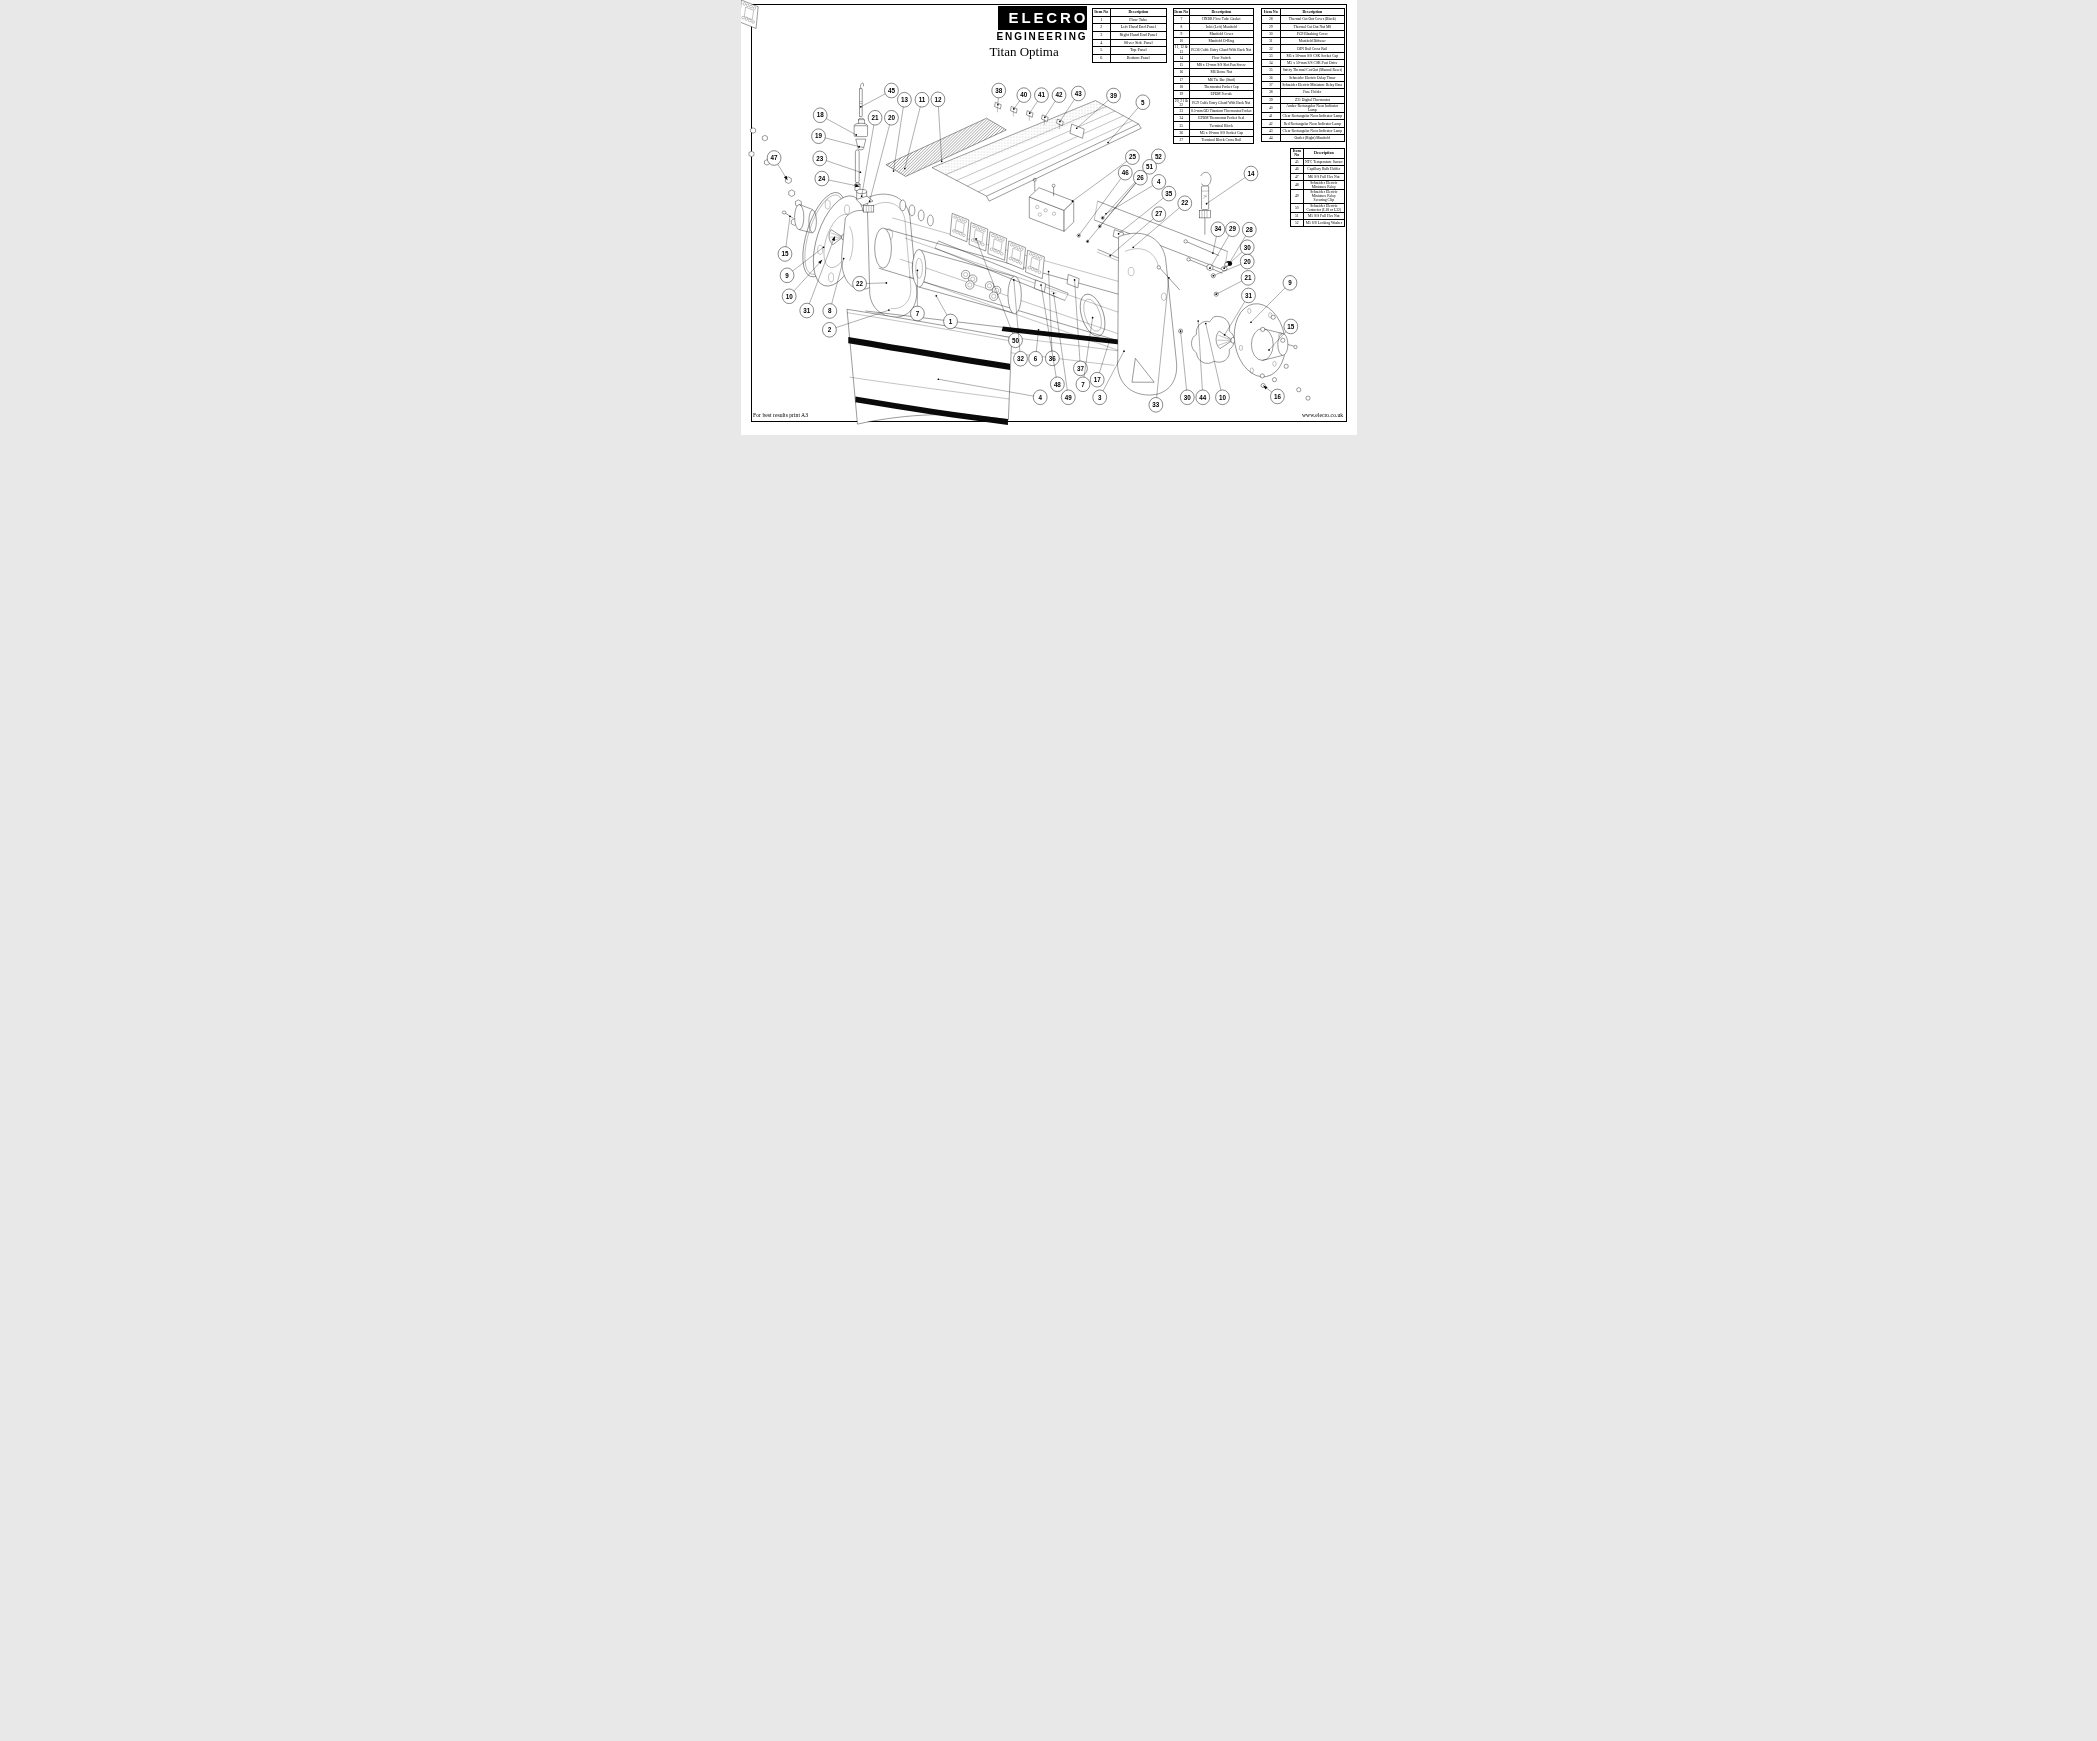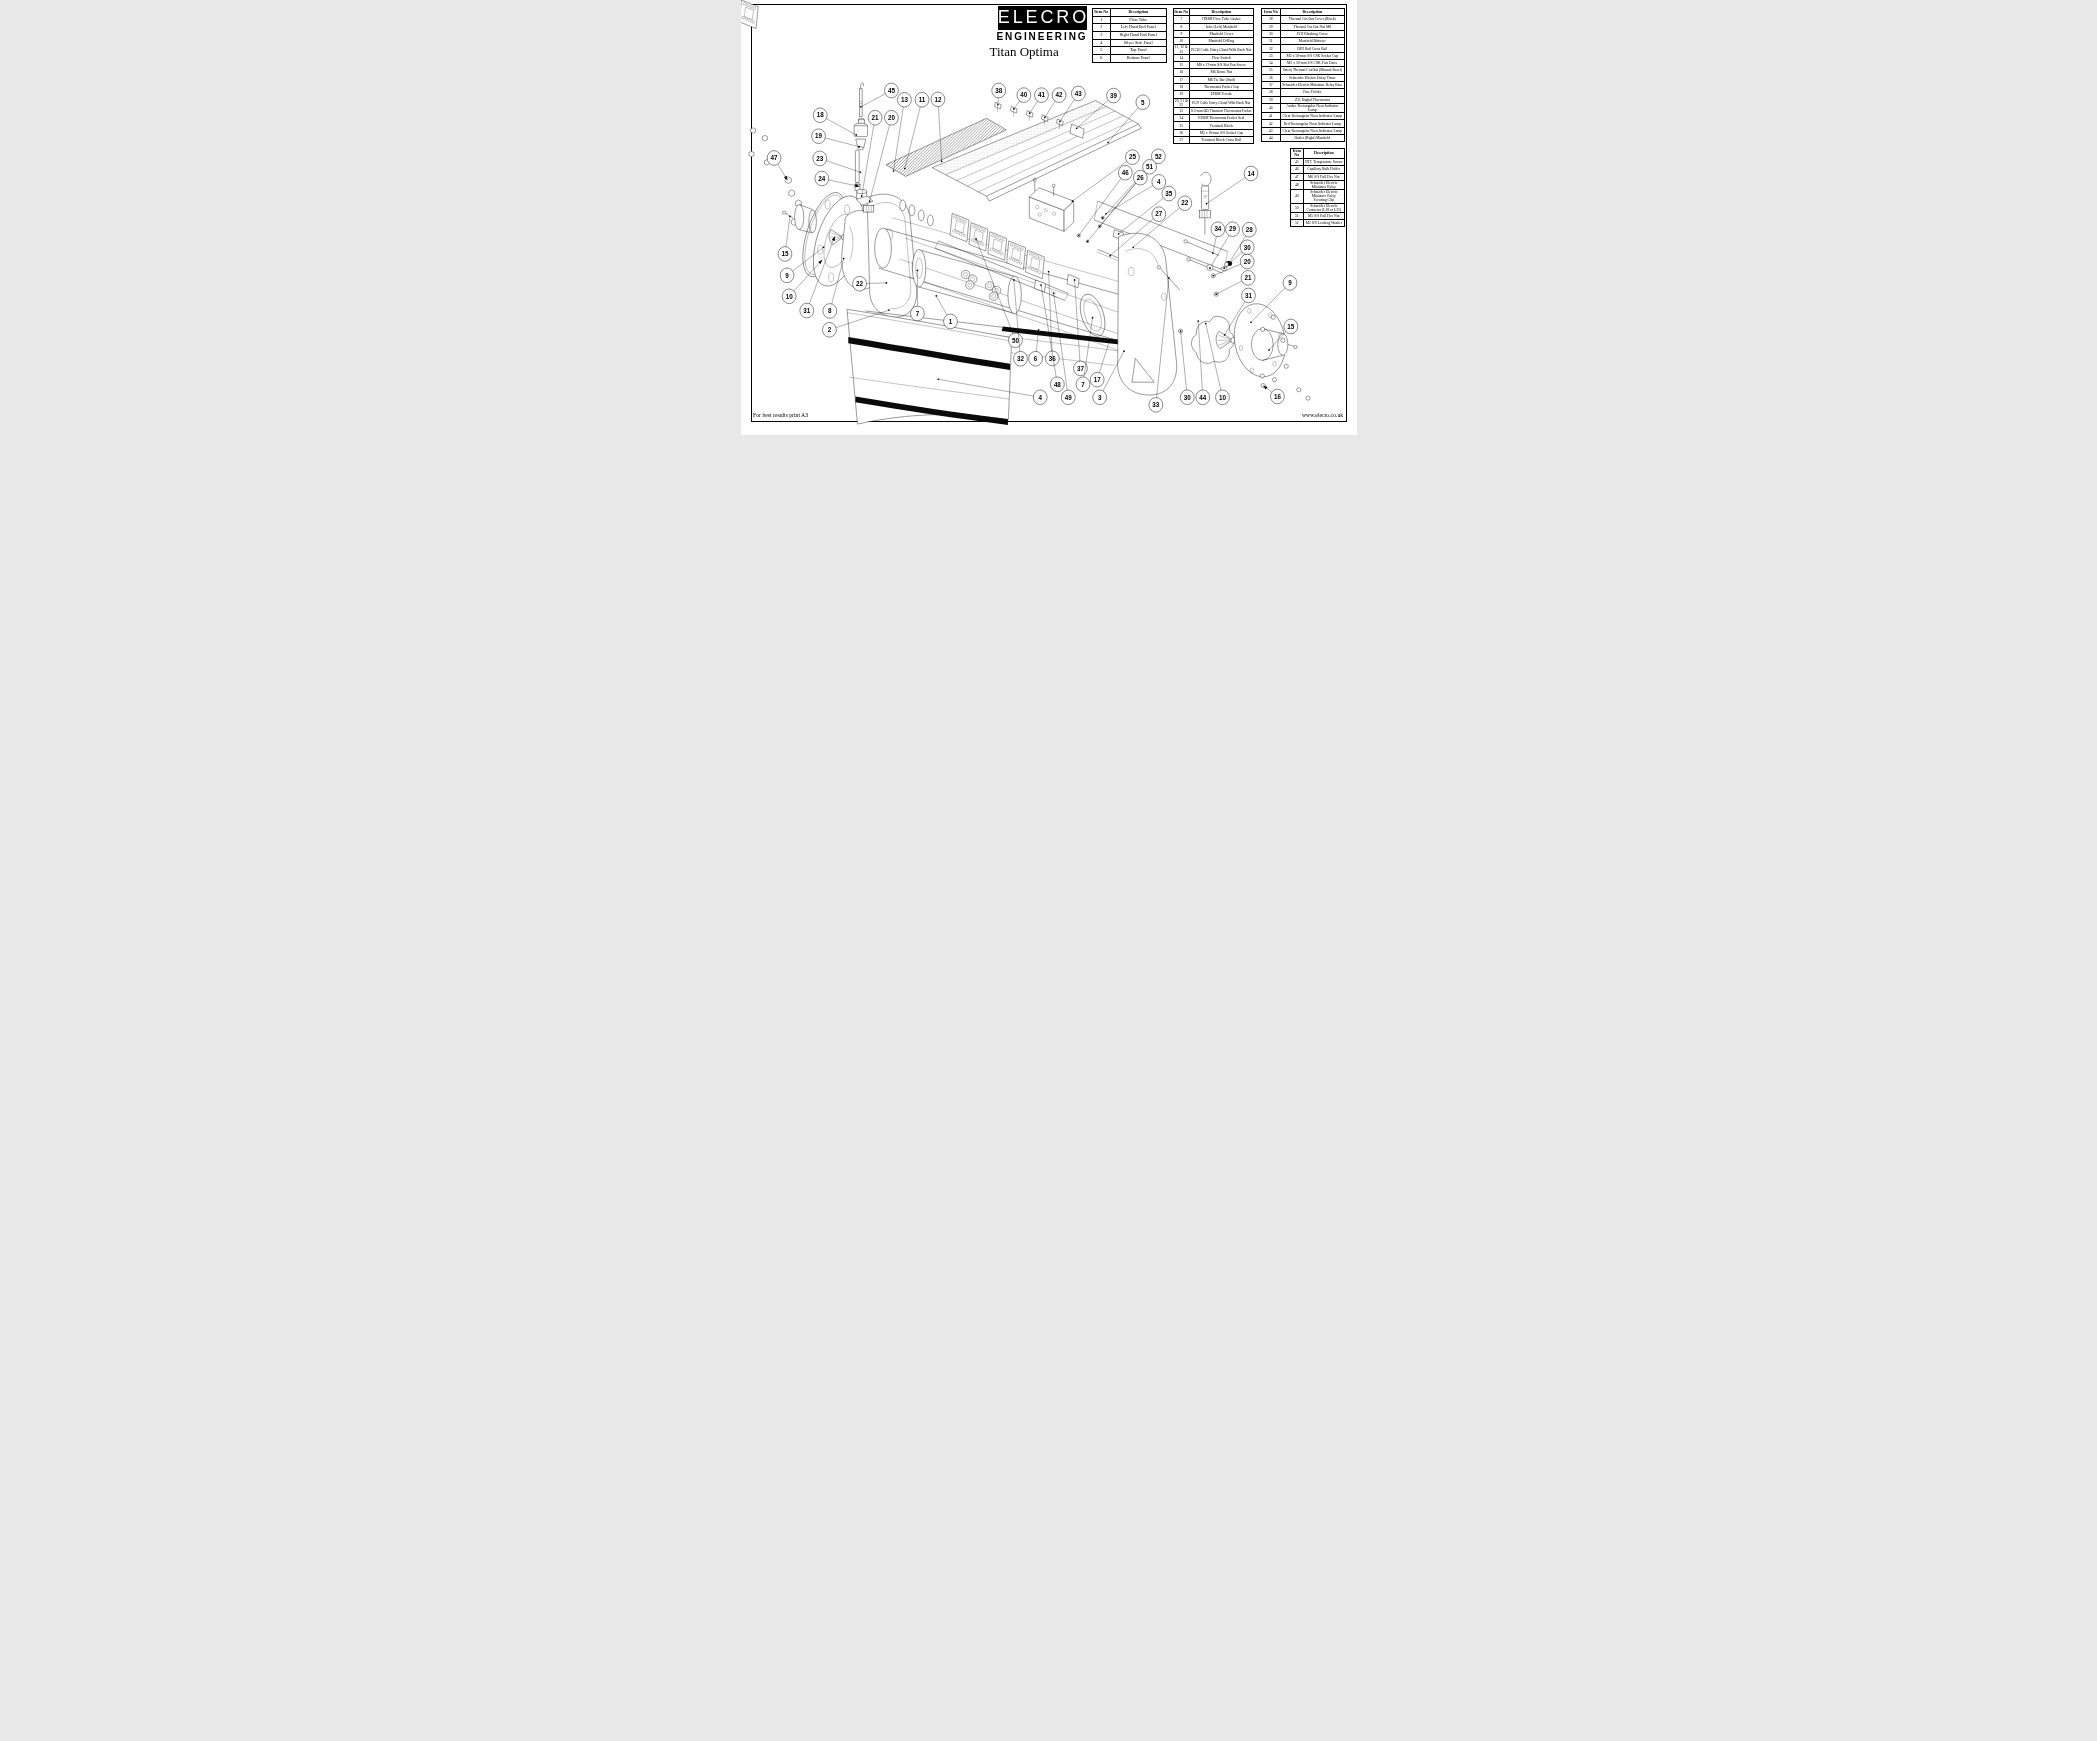--- a/index.html
+++ b/index.html
@@ -7,21 +7,21 @@
         font-family:"Liberation Sans",sans-serif;overflow:hidden;}
   .frame{position:absolute;left:10.5px;top:4.2px;width:594px;height:416px;border:1.3px solid #000;}
   svg.diagram{position:absolute;left:0;top:0;width:616px;height:435px;}
   svg .ln{stroke:#111;stroke-width:1;fill:none;}
   svg .thin{stroke:#111;stroke-width:.6;fill:none;}
   svg .wh{stroke:#111;stroke-width:1;fill:#fff;}
   svg .blk{fill:#0a0a0a;stroke:none;}
   
   .logo-box{position:absolute;left:257px;top:5.9px;width:89px;height:24px;background:#000;
             display:flex;align-items:center;justify-content:center;}
-  .logo-box span{color:#fff;font-weight:normal;font-size:18px;letter-spacing:2.9px;margin-right:-2.9px;}
+  .logo-box span{color:#fff;font-weight:bold;font-size:15px;letter-spacing:2.9px;margin-right:-2.9px;padding-left:10px;}
   .logo-sub{position:absolute;left:255px;top:31px;width:93px;text-align:center;
             font-weight:bold;font-size:10px;letter-spacing:1.9px;color:#000;}
   .title{position:absolute;left:249px;top:44px;width:105px;text-align:left;
          font-family:Liberation Serif, serif;font-size:13px;color:#000;}
   
   .tbl{position:absolute;background:#fff;}
   .tbl table{border-collapse:collapse;width:100%;table-layout:fixed;border:1.3px solid #000;}
   .tbl td{border:0.8px solid #000;text-align:center;vertical-align:middle;padding:0 0.8px;
           height:6.3px;line-height:1.12;font-family:"Liberation Serif",serif;font-size:3.7px;color:#000;}
   .tbl tr.hdr td{font-weight:bold;font-size:4px;}

